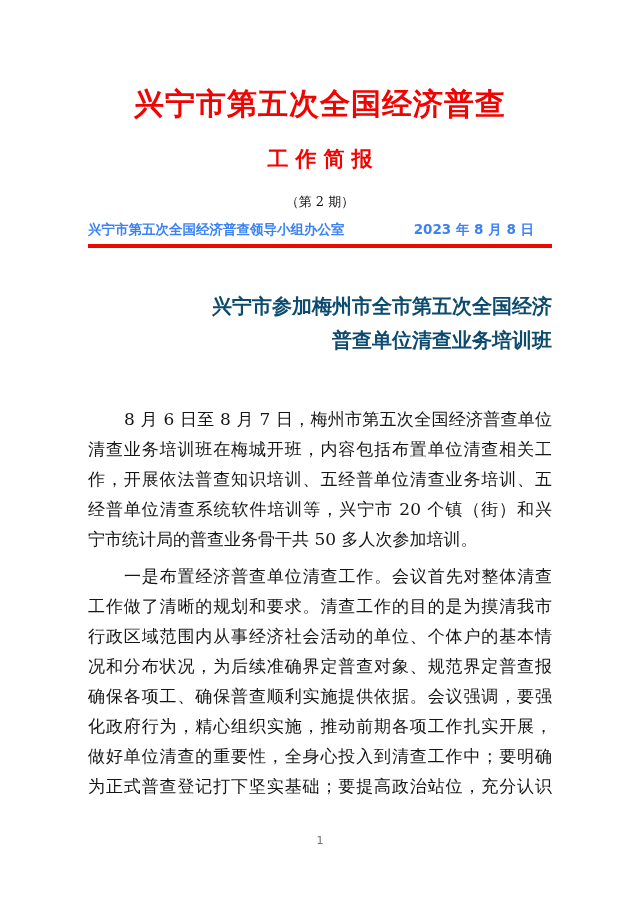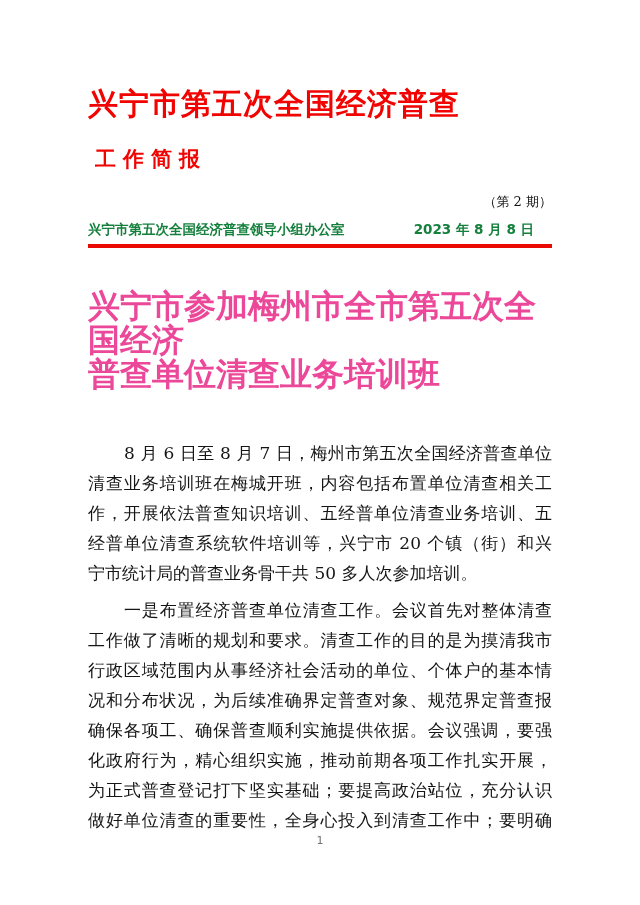--- a/index.html
+++ b/index.html
@@ -14,61 +14,62 @@
     font-family: "DejaVu Serif", "Liberation Serif", serif;
     color: #1a1a1a;
   }
   .content {
     width: 464px;
     margin: 0 auto;
     padding-top: 76px;
   }
   
   .m-title {
+    text-align: center;
     color: #f00300;
     font-weight: bold;
     font-size: 30px;
     line-height: 55px;
     letter-spacing: 1px;
   }
   .m-title2 {
     font-size: 21px;
     letter-spacing: 7px;
     padding-left: 7px; 
   }
   .issue {
-    text-align: right;
+    text-align: center;
     font-size: 13px;
     margin-top: 7px;
     color: #111111;
   }
   .issuer-row {
     display: flex;
     justify-content: space-between;
     align-items: baseline;
     margin-top: 10px;
     font-family: "DejaVu Sans", "Liberation Sans", sans-serif;
     font-size: 13.5px;
     font-weight: 600;
-    color: #15803d;
+    color: #3b82f6;
   }
   .issuer-row .date { padding-right: 18px; }
   .red-rule {
     height: 4px;
     background: #e90a02;
     margin-top: 5px;
   }
   
   .article-title {
     margin-top: 41px;
-    text-align: left;
-    font-size: 32px;
+    text-align: right;
+    font-size: 20px;
     font-weight: bold;
     line-height: 34px;
-    color: #ec4899;
+    color: #0c4a6e;
   }
   .body {
     margin-top: 47px;
     font-size: 17px;
     line-height: 30px;
     color: #151515;
   }
   .para + .para { margin-top: 7px; }
   .line {
     text-align: justify;
@@ -121,21 +122,21 @@
             <div class="line fill">经普单位清查系统软件培训等，兴宁市 20 个镇（街）和兴</div>
             <div class="line">宁市统计局的普查业务骨干共 50 多人次参加培训。</div>
           </div>
           <div class="para">
             <div class="line indent fill">一是布置经济普查单位清查工作。会议首先对整体清查</div>
             <div class="line fill">工作做了清晰的规划和要求。清查工作的目的是为摸清我市</div>
             <div class="line fill">行政区域范围内从事经济社会活动的单位、个体户的基本情</div>
             <div class="line fill">况和分布状况，为后续准确界定普查对象、规范界定普查报</div>
             <div class="line fill">确保各项工、确保普查顺利实施提供依据。会议强调，要强</div>
             <div class="line fill">化政府行为，精心组织实施，推动前期各项工作扎实开展，</div>
+            <div class="line fill">做好单位清查的重要性，全身心投入到清查工作中；要明确</div>
             <div class="line fill">为正式普查登记打下坚实基础；要提高政治站位，充分认识</div>
-            <div class="line fill">做好单位清查的重要性，全身心投入到清查工作中；要明确</div>
           </div>
         </div>
     </main>
 
   </div>
   <div class="pagenum">1</div>
 </div>
 
 </body></html>

